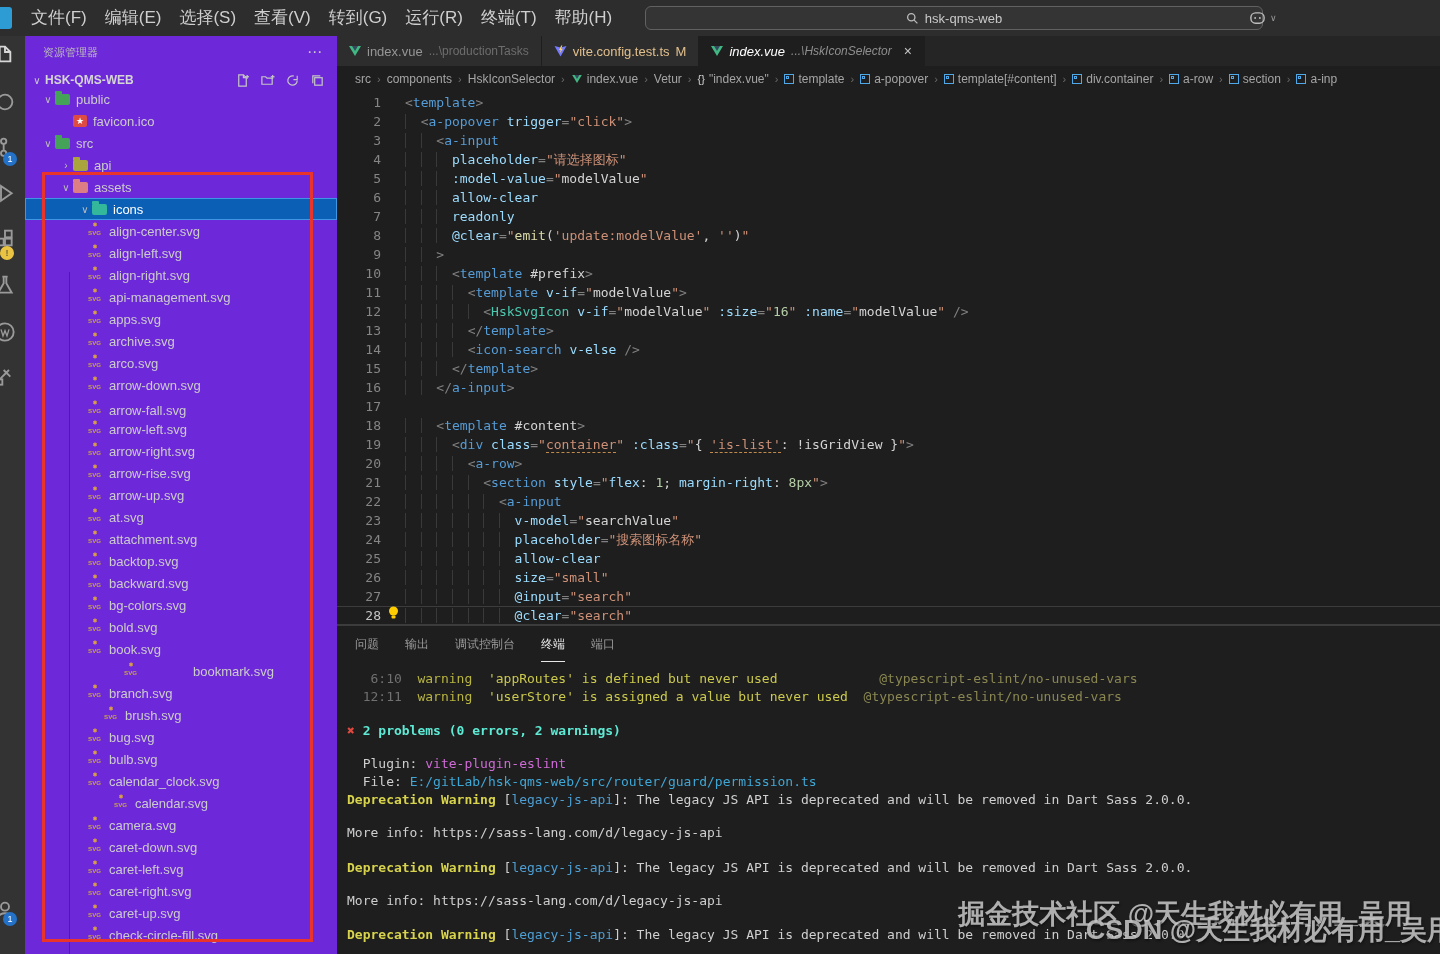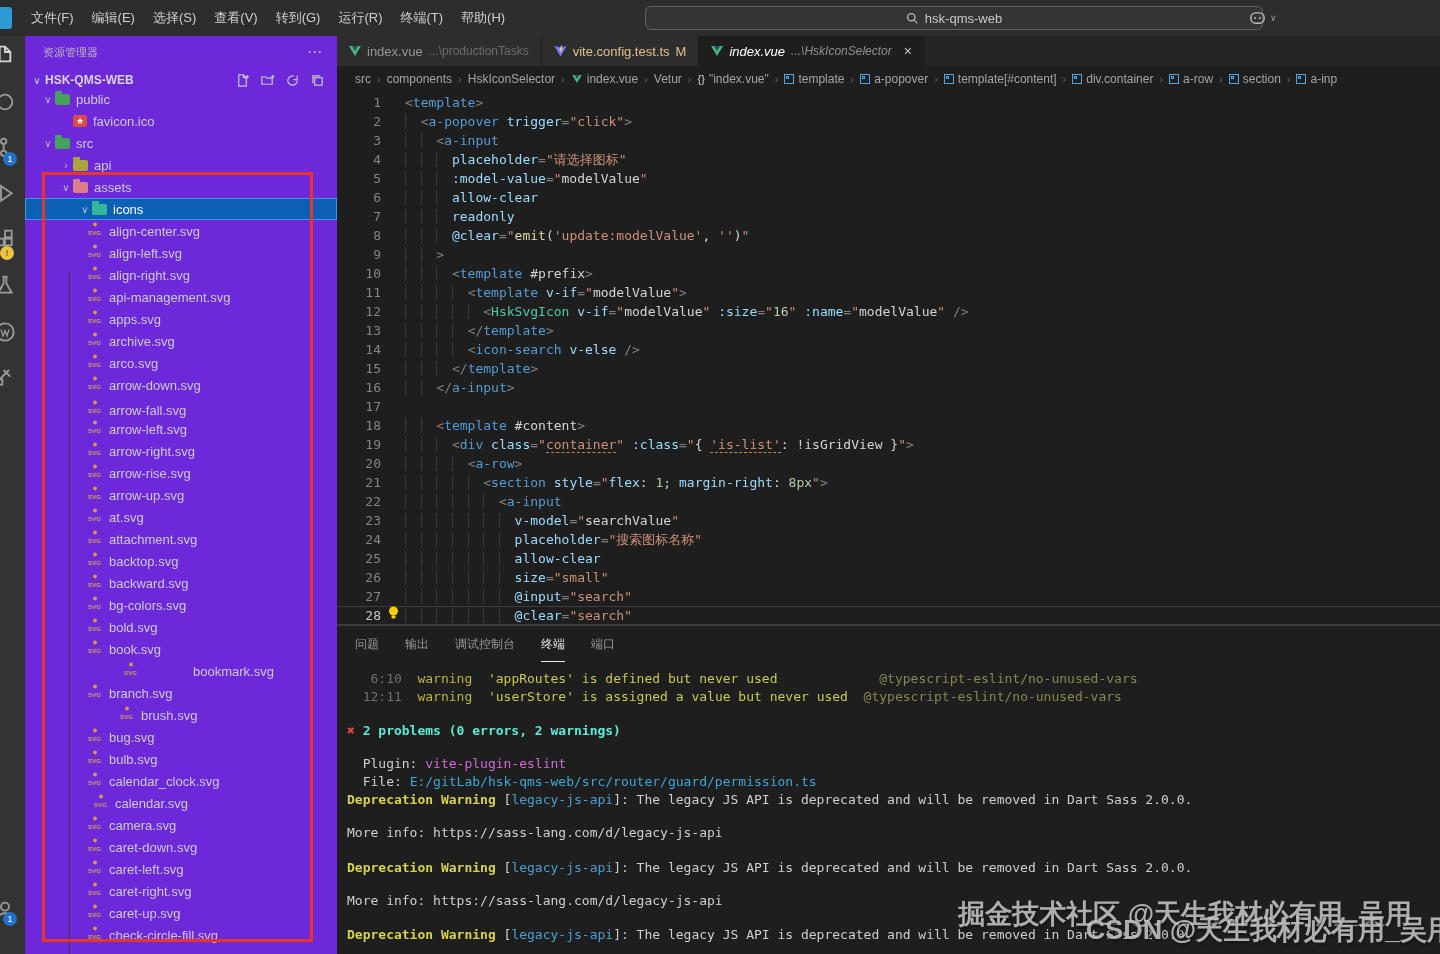--- a/index.html
+++ b/index.html
@@ -4,21 +4,21 @@
 <style>
   * { margin:0; padding:0; box-sizing:border-box; }
   html,body { background:#111; }
   body { font-family:"Liberation Sans","DejaVu Sans",sans-serif; }
   #app { position:relative; width:1440px; height:954px; overflow:hidden; background:#1e1e1e; color:#ccc; }
 
   
   #titlebar { position:absolute; left:0; top:0; width:1440px; height:36px; background:#2d2d2d; display:flex; align-items:center; }
   #logo-cut { width:12px; height:22px; background:#2da8e8; border-radius:0 3px 3px 0; margin-right:10px; opacity:.9; }
   #menubar { display:flex; }
-  .menu-item { padding:0 9px; font-size:13px; color:#cfcfcf; line-height:36px; cursor:default; }
+  .menu-item { padding:0 9px; font-size:17px; color:#cfcfcf; line-height:36px; cursor:default; }
   #nav { display:flex; gap:14px; margin-left:240px; font-size:15px; color:#bdbdbd; }
   #nav .fwd { color:#7a7a7a; }
   #searchbox { position:absolute; left:645px; top:6px; width:618px; height:24px; background:#343434; border:1px solid #616161; border-radius:6px; display:flex; align-items:center; justify-content:center; gap:6px; font-size:13px; color:#c9c9c9; }
   #copilot { position:absolute; left:1248px; top:6px; height:24px; display:flex; align-items:center; gap:3px; color:#bdbdbd; }
   #copilot .chev { font-size:9px; color:#9a9a9a; }
 
   
   #main { position:absolute; left:0; top:36px; width:1440px; height:918px; display:flex; }
 
   
@@ -479,21 +479,21 @@
             <span><svg class="svgbadge" viewBox="0 0 16 15">
                 <g fill="#e0a53c">
                   <rect x="7.3" y="0.5" width="1.4" height="4"></rect>
                   <rect x="7.3" y="0.5" width="1.4" height="4" transform="rotate(60 8 2.5)"></rect>
                   <rect x="7.3" y="0.5" width="1.4" height="4" transform="rotate(-60 8 2.5)"></rect>
                 </g>
                 <text x="1" y="13" font-size="6.2" font-weight="bold" fill="#caa24a" font-family="sans-serif">SVG</text>
               </svg></span>
             <span class="lbl">branch.svg</span>
           </div>
-          <div class="trow" style="padding-left: 62px; margin-left: 32px;">
+          <div class="trow" style="padding-left: 78px;">
             <span><svg class="svgbadge" viewBox="0 0 16 15">
                 <g fill="#e0a53c">
                   <rect x="7.3" y="0.5" width="1.4" height="4"></rect>
                   <rect x="7.3" y="0.5" width="1.4" height="4" transform="rotate(60 8 2.5)"></rect>
                   <rect x="7.3" y="0.5" width="1.4" height="4" transform="rotate(-60 8 2.5)"></rect>
                 </g>
                 <text x="1" y="13" font-size="6.2" font-weight="bold" fill="#caa24a" font-family="sans-serif">SVG</text>
               </svg></span>
             <span class="lbl">brush.svg</span>
           </div>
@@ -523,21 +523,21 @@
             <span><svg class="svgbadge" viewBox="0 0 16 15">
                 <g fill="#e0a53c">
                   <rect x="7.3" y="0.5" width="1.4" height="4"></rect>
                   <rect x="7.3" y="0.5" width="1.4" height="4" transform="rotate(60 8 2.5)"></rect>
                   <rect x="7.3" y="0.5" width="1.4" height="4" transform="rotate(-60 8 2.5)"></rect>
                 </g>
                 <text x="1" y="13" font-size="6.2" font-weight="bold" fill="#caa24a" font-family="sans-serif">SVG</text>
               </svg></span>
             <span class="lbl">calendar_clock.svg</span>
           </div>
-          <div class="trow" style="padding-left: 68px; text-align: right;">
+          <div class="trow" style="padding-left: 88px; text-align: right;">
             <span><svg class="svgbadge" viewBox="0 0 16 15">
                 <g fill="#e0a53c">
                   <rect x="7.3" y="0.5" width="1.4" height="4"></rect>
                   <rect x="7.3" y="0.5" width="1.4" height="4" transform="rotate(60 8 2.5)"></rect>
                   <rect x="7.3" y="0.5" width="1.4" height="4" transform="rotate(-60 8 2.5)"></rect>
                 </g>
                 <text x="1" y="13" font-size="6.2" font-weight="bold" fill="#caa24a" font-family="sans-serif">SVG</text>
               </svg></span>
             <span class="lbl">calendar.svg</span>
           </div>

